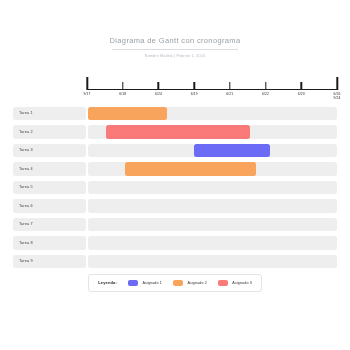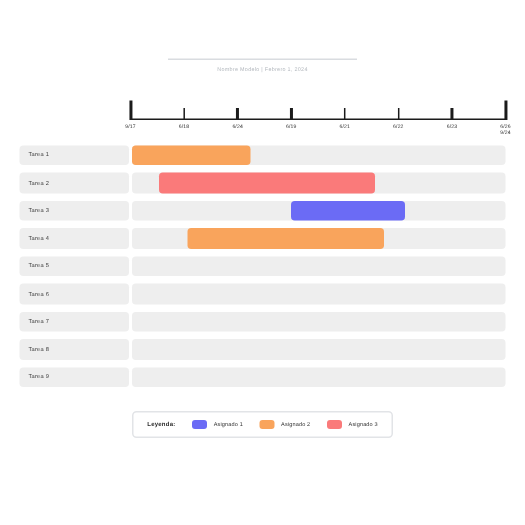--- a/index.html
+++ b/index.html
@@ -179,20 +179,21 @@
     letter-spacing: 0.1px;
     white-space: nowrap;
   }
 </style>
 </head>
 <body>
 
 <div class="page">
 
   <div class="header">
+    <div class="doc-title">Diagrama de Gantt con cronograma</div>
     <div class="title-rule"></div>
     <div class="doc-subtitle">Nombre Modelo  |  Febrero 1, 2024</div>
   </div>
 
   <div class="axis-wrap">
     <div class="axis-line"></div>
     <div id="axis-marks">
         <div class="axis-tick endpoint" style="left: calc(0% + 87px);"></div>
         <div class="axis-label" style="left: calc(0% + 87px);">9/17</div>
         <div class="axis-tick" style="left: calc(14.286% + 72.714px);"></div>

